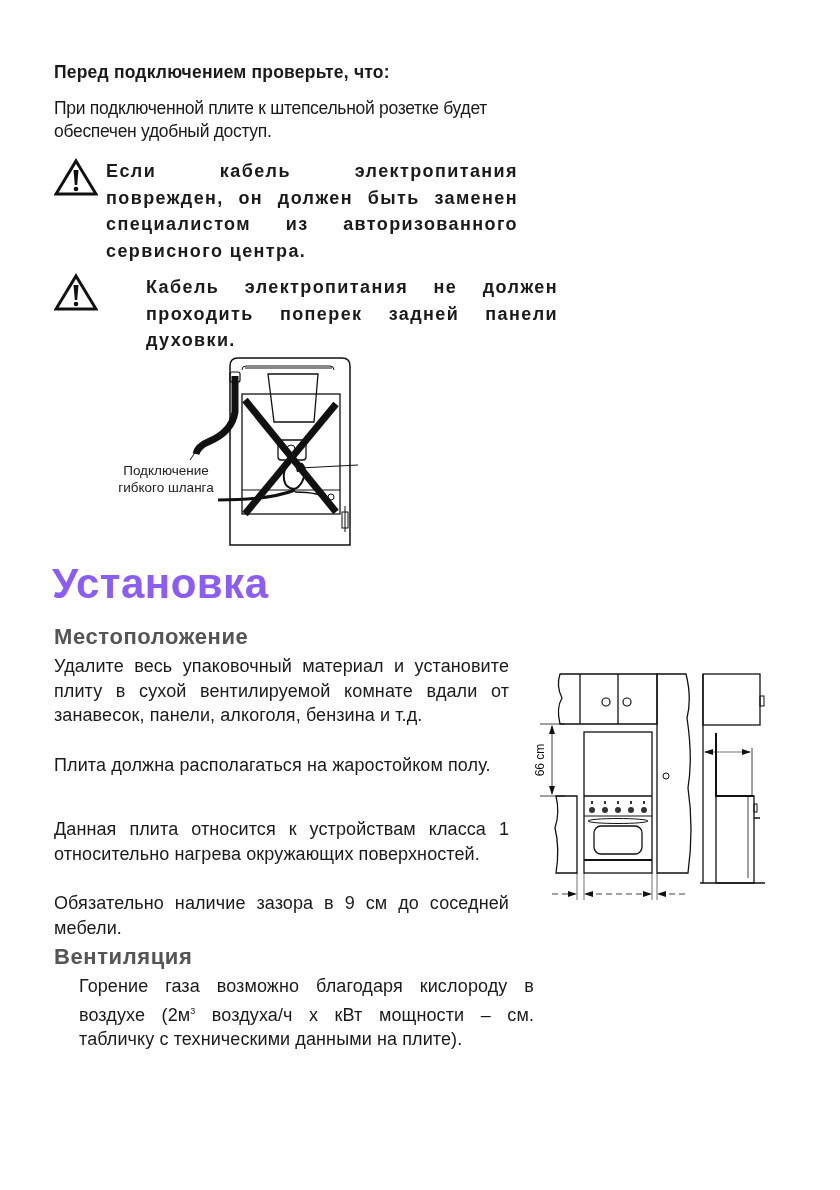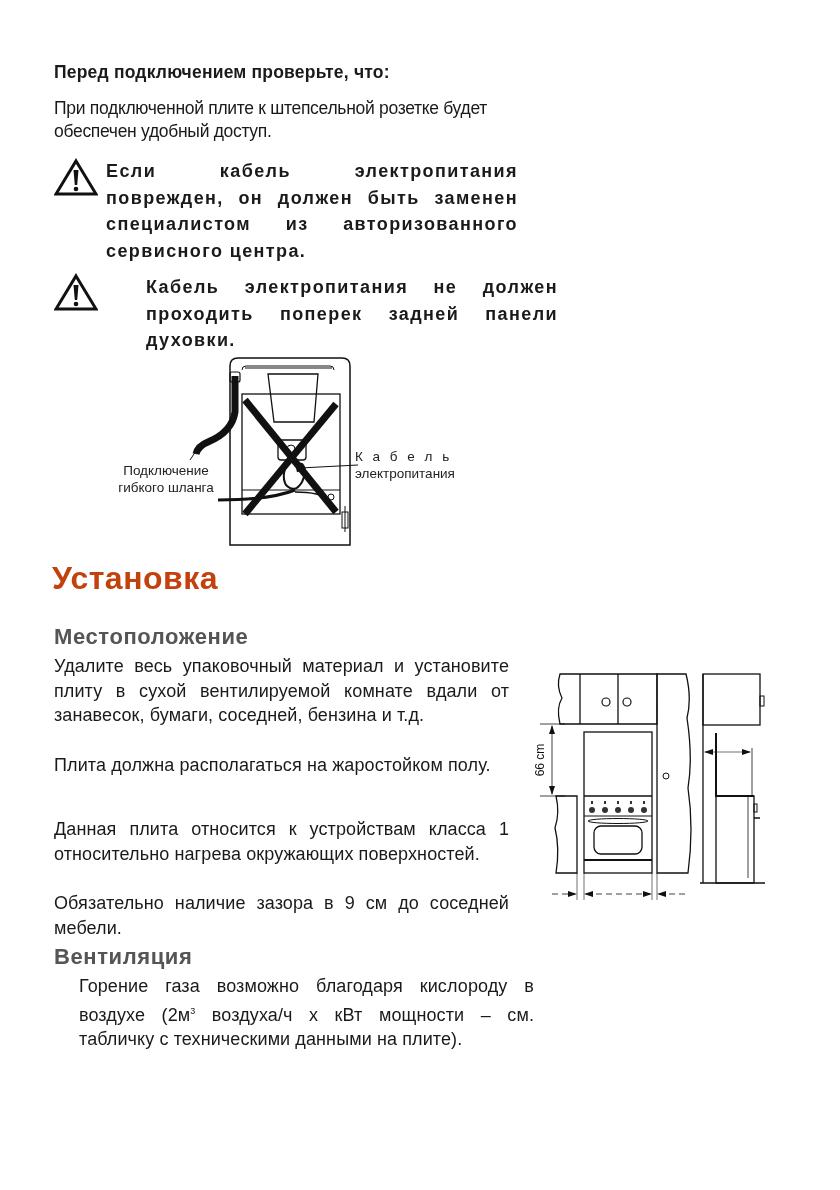--- a/index.html
+++ b/index.html
@@ -3,21 +3,21 @@
 <meta charset="utf-8">
 <style>
   html, body { margin: 0; padding: 0; background: #ffffff; }
   body { width: 840px; height: 1190px; position: relative; overflow: hidden;
          font-family: "Liberation Sans", sans-serif; color: #1a1a1a; }
   .abs { position: absolute; }
   .lead { left: 54px; top: 62px; font-size: 17.5px; font-weight: bold; letter-spacing: 0.2px; }
   .para { font-size: 17.5px; line-height: 23px; letter-spacing: -0.3px; }
   .warn-text { font-size: 18px; font-weight: bold; line-height: 26.5px; letter-spacing: 1.4px; text-align: justify; text-align-last: left; }
   .warn-icon { width: 44px; height: 38px; }
-  .h1 { left: 52px; top: 560px; font-size: 32px; font-weight: bold; color: #c2410c; letter-spacing: 0.5px; }
+  .h1 { left: 52px; top: 560px; font-size: 42px; font-weight: bold; color: #8b5cf6; letter-spacing: 0.5px; }
   .h2 { font-size: 22px; font-weight: bold; color: #555555; letter-spacing: 0.6px; }
   .body { font-size: 18px; line-height: 24.5px; letter-spacing: 0.1px; }
   .j { text-align: justify; text-align-last: left; }
   .lbl { font-size: 13.5px; line-height: 17px; color: #222; }
   svg { display: block; }
 </style>
 </head>
 <body>
 
 <div class="abs lead">Перед подключением проверьте, что:</div>
@@ -74,31 +74,27 @@
 
     <path d="M128,148 Q180,148 205,138" fill="none" stroke="#111" stroke-width="3"></path>
 
     <rect x="252" y="160" width="6" height="16" fill="none" stroke="#111" stroke-width="1"></rect>
     <line x1="255" y1="154" x2="255" y2="180" stroke="#111" stroke-width="1"></line>
   </svg>
   <div class="abs lbl" style="left:21px; top:110px; text-align:center; width:110px;">
     <div>Подключение</div>
     <div>гибкого шланга</div>
   </div>
-  <div class="abs lbl" style="left:265px; top:96px; width:135px;">
-    <div style="letter-spacing:3px;">К а б е л ь</div>
-    <div>электропитания</div>
-  </div>
 </div>
 
 <div class="abs h1">Установка</div>
 
 <div class="abs h2" style="left:54px; top:624px;">Местоположение</div>
 
-<div class="abs body j" style="left:54px; top:654px; width:455px;">Удалите весь упаковочный материал и установите плиту в сухой вентилируемой комнате вдали от занавесок, бумаги, соседней, бензина и т.д.</div>
+<div class="abs body j" style="left:54px; top:654px; width:455px;">Удалите весь упаковочный материал и установите плиту в сухой вентилируемой комнате вдали от занавесок, панели, алкоголя, бензина и т.д.</div>
 <div class="abs body j" style="left:54px; top:753px; width:455px;">Плита должна располагаться на жаростойком полу.</div>
 <div class="abs body j" style="left:54px; top:817px; width:455px;">Данная плита относится к устройствам класса 1 относительно нагрева окружающих поверхностей.</div>
 <div class="abs body j" style="left:54px; top:891px; width:455px;">Обязательно наличие зазора в 9 см до соседней мебели.</div>
 
 <div class="abs h2" style="left:54px; top:944px;">Вентиляция</div>
 <div class="abs body j" style="left:42px; top:974px; width:455px;margin-left:37px;"><span>Горение газа возможно благодаря кислороду в воздухе (2м</span><sup style="font-size:9px;">3</sup><span> воздуха/ч х кВт мощности – см. табличку с техническими данными на плите).</span></div>
 
 <div class="abs" style="left:530px; top:668px; width:280px; height:240px;">
   <svg width="280" height="240" viewBox="0 0 280 240">
 

